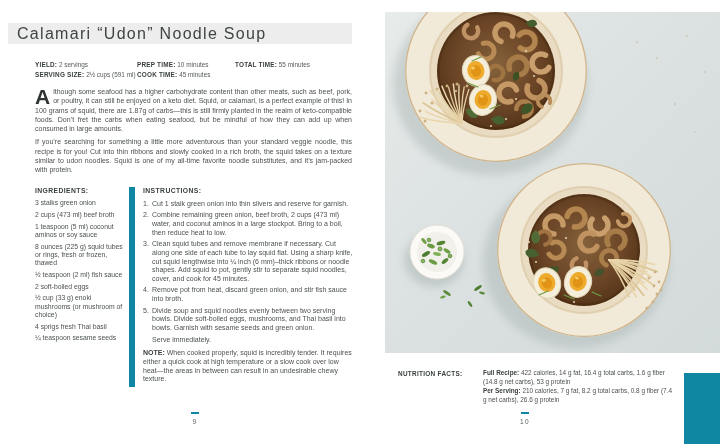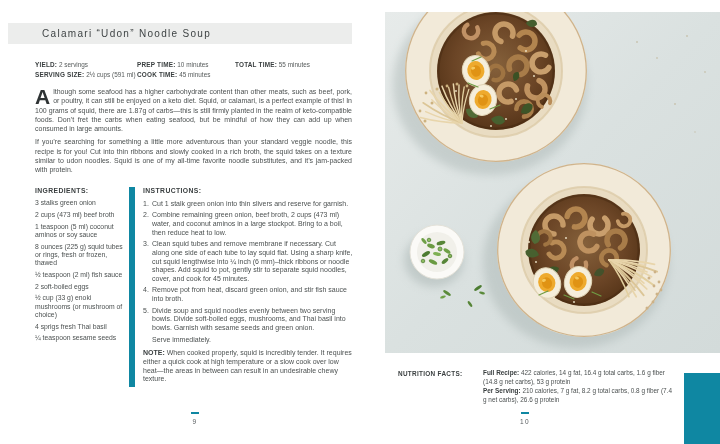--- a/index.html
+++ b/index.html
@@ -1,21 +1,21 @@
 <!DOCTYPE html>
 <html><head>
 <meta charset="utf-8">
 <style>
   html,body{margin:0;padding:0;background:#ffffff;}
   .page{position:relative;width:720px;height:444px;background:#ffffff;overflow:hidden;
         font-family:"Liberation Sans",sans-serif;-webkit-font-smoothing:antialiased;}
 
   .titlebar{position:absolute;left:8px;top:23px;width:344px;height:21px;background:#ecedec;
             display:flex;align-items:center;}
-  .titlebar .t{margin-left:34px;font-size:10px;letter-spacing:1.3px;color:#3f4445;}
+  .titlebar .t{margin-left:9px;font-size:16px;letter-spacing:1.3px;color:#3f4445;}
 
   .meta{position:absolute;left:35px;top:60px;width:317px;height:24px;font-size:6.4px;color:#565b5b;}
   .meta b{color:#393e3f;letter-spacing:.2px;font-weight:bold;}
   .meta .col{position:absolute;top:0;line-height:9.5px;white-space:nowrap;}
   .meta .c1{left:0;}
   .meta .c2{left:102px;}
   .meta .c3{left:200px;}
 
   .intro{position:absolute;left:35px;top:87px;width:317px;font-size:7px;line-height:9.3px;
          color:#4c5151;text-align:justify;}

